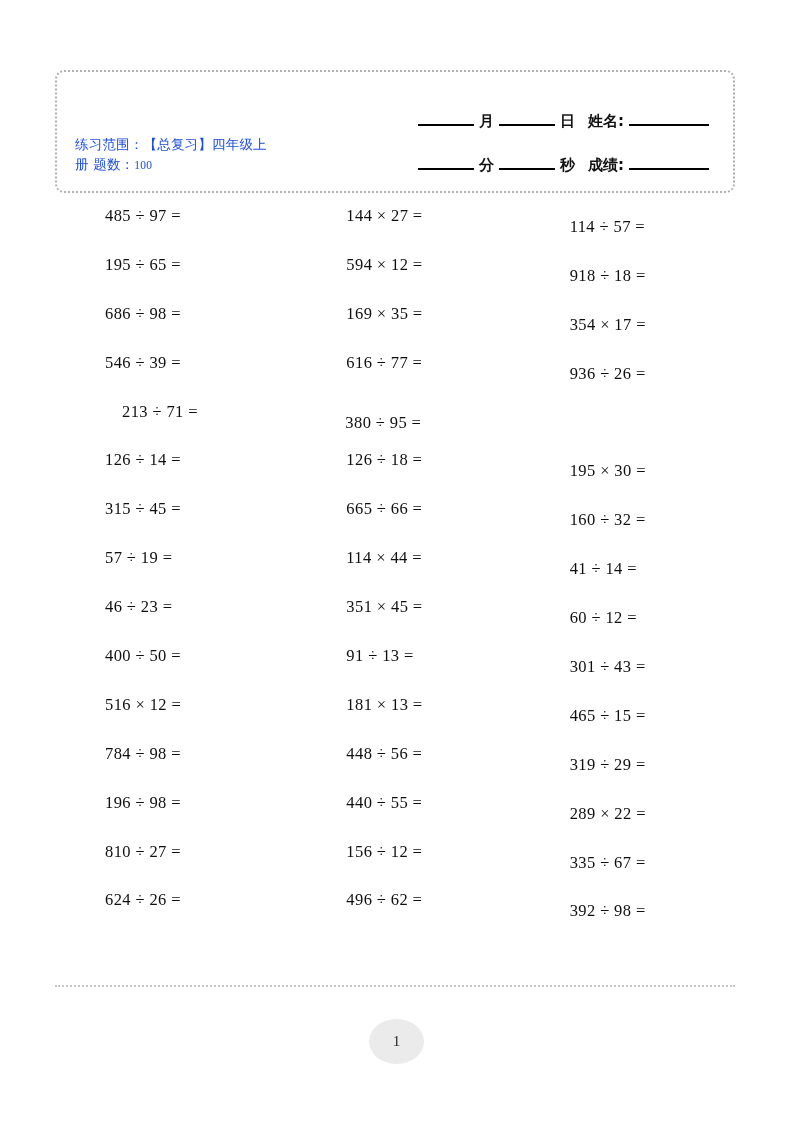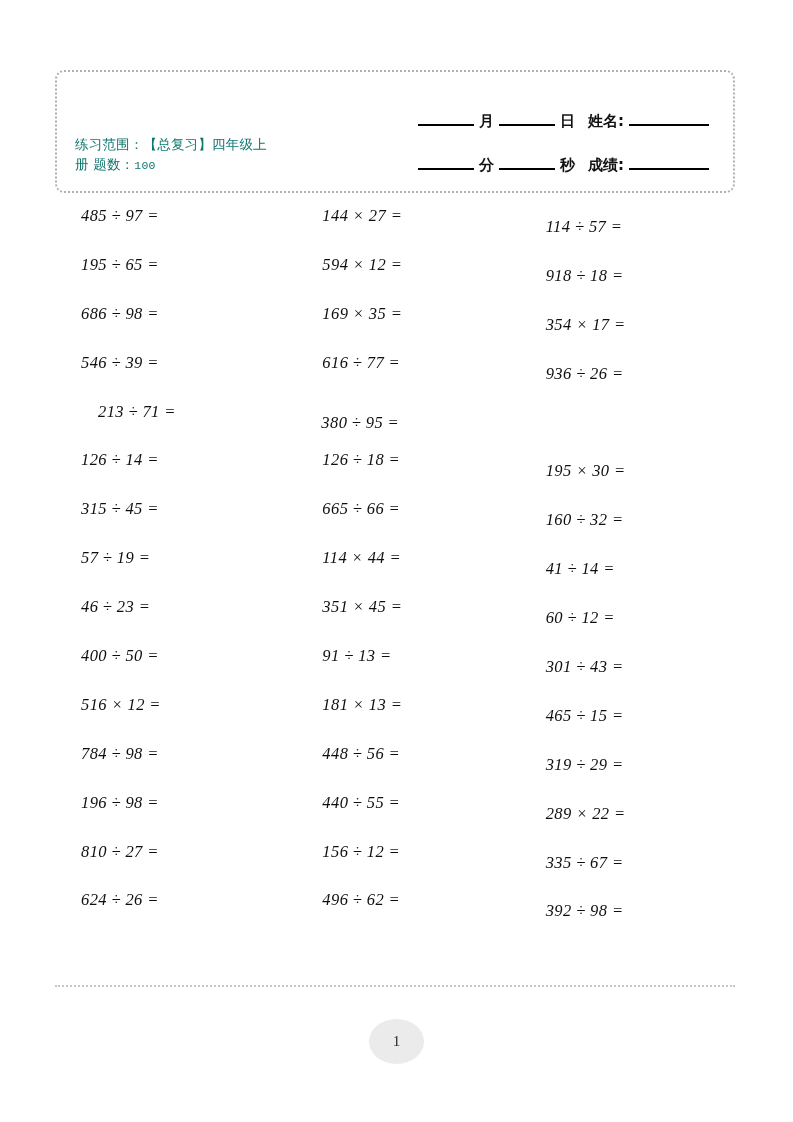--- a/index.html
+++ b/index.html
@@ -36,25 +36,25 @@
   }
 
   .header-left {
     position: absolute;
     left: 18px;
     top: 62px;
     width: 270px;
     font-family: "DejaVu Sans", "Liberation Sans", sans-serif;
     font-size: 13.5px;
     line-height: 20px;
-    color: #0f766e;
+    color: #1d4ed8;
     letter-spacing: 0.2px;
   }
   .header-left .count-num {
-    font-family: Liberation Mono, monospace;
+    font-family: Liberation Serif, serif;
     font-size: 11.5px;
   }
 
   .header-right {
     position: absolute;
     right: 22px;
     top: 14px;
     width: 320px;
   }
   .hr-row {
@@ -79,24 +79,23 @@
     font-weight: 600;
     color: #111;
     padding: 0 3px;
     line-height: 18px;
   }
   .cn.lbl { padding-left: 10px; }
 
   
   .problems {
     position: absolute;
-    left: 52px;
+    left: 76px;
     top: 206px;
     width: 673px;
-    font-style: italic;
   }
   .prow {
     display: flex;
     height: 48.9px;
     align-items: flex-start;
   }
   .cell {
     width: 33.333%;
     box-sizing: border-box;
     font-family: "Liberation Serif", "DejaVu Serif", serif;

